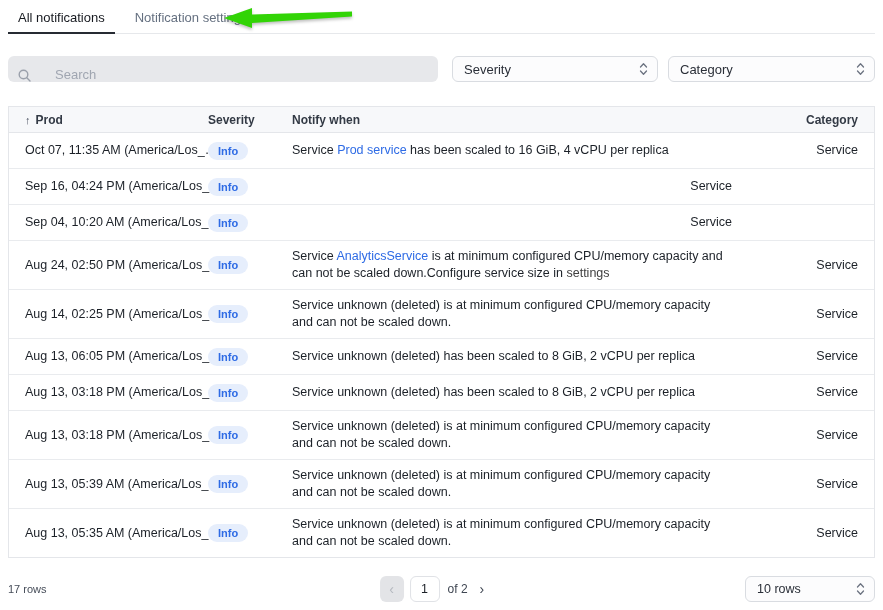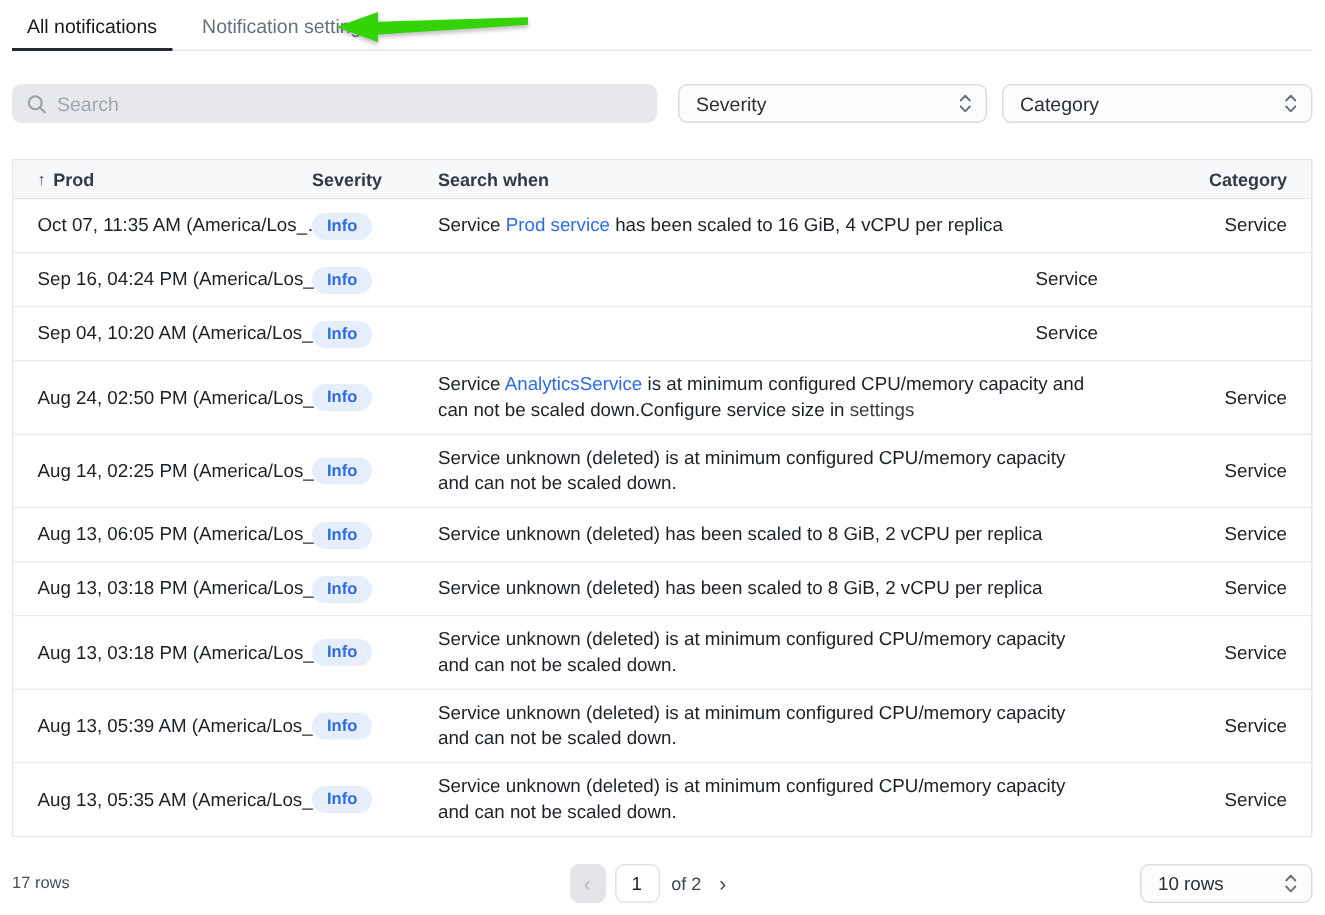--- a/index.html
+++ b/index.html
@@ -27,21 +27,21 @@
   }
   .annot-arrow {
     position:absolute; left:214px; top:5px; width:132px; height:26px;
     filter:drop-shadow(0 2px 1.5px rgba(0,0,0,.25));
     pointer-events:none;
   }
 
   
   .filters { display:flex; align-items:center; margin-top:22px; height:26px; }
   .searchbox {
-    display:flex; align-items:center; gap:7px;
+    display:flex; align-items:flex-end; gap:24px;
     width:430px; height:26px; background:#e7e8eb; border-radius:6px;
     padding:0 10px;
   }
   .searchbox svg { flex:0 0 auto; }
   .searchbox input {
     border:none; outline:none; background:transparent; width:100%;
     font-family:"Liberation Sans", sans-serif; font-size:13px; color:#3a4150;
   }
   .searchbox input::placeholder { color:#a0a6b1; }
   .selectbox {
@@ -100,21 +100,21 @@
     width:30px; height:26px; border:1px solid #e0e2e6; border-radius:6px;
     text-align:center; font-family:"Liberation Sans", sans-serif;
     font-size:12.5px; color:#1c2128; outline:none;
   }
   .pg-of { font-size:12px; color:#3f4652; margin:0 2px; }
   .pg-next {
     border:none; background:transparent; color:#3f4652; font-size:14px;
     cursor:pointer; padding:0 4px; display:flex; align-items:center;
   }
   .pagesize {
-    margin-left:auto; width:115px; height:26px;
+    margin-left:auto; width:130px; height:26px;
     display:flex; align-items:center; justify-content:space-between;
     background:#fcfcfd; border:1px solid #d9dce1; border-radius:6px;
     padding:0 9px 0 11px; font-size:12.5px; color:#2a2f38; cursor:pointer;
   }
 </style>
 </head>
 <body>
 
 <div class="page">
 
@@ -151,21 +151,21 @@
     </div>
   </div>
 
   <div class="table">
     <div class="thead">
       <div class="hcell h-time">
         <span class="sort-ico">↑</span>
         <span>Prod</span>
       </div>
       <div class="hcell">Severity</div>
-      <div class="hcell">Search when</div>
+      <div class="hcell">Notify when</div>
       <div class="hcell h-cat">Category</div>
     </div>
     <div id="tbody">
         <div class="trow">
           <div class="cell-time">Oct 07, 11:35 AM (America/Los_…</div>
           <div><span class="badge" style="background: rgb(230, 238, 252); color: rgb(46, 107, 229);">Info</span></div>
           <div class="cell-notify">Service <a class="link" style="color: rgb(46, 107, 229);">Prod service</a> has been scaled to 16 GiB, 4 vCPU per replica</div>
           <div class="cell-cat">Service</div>
         </div>
         <div class="trow">

